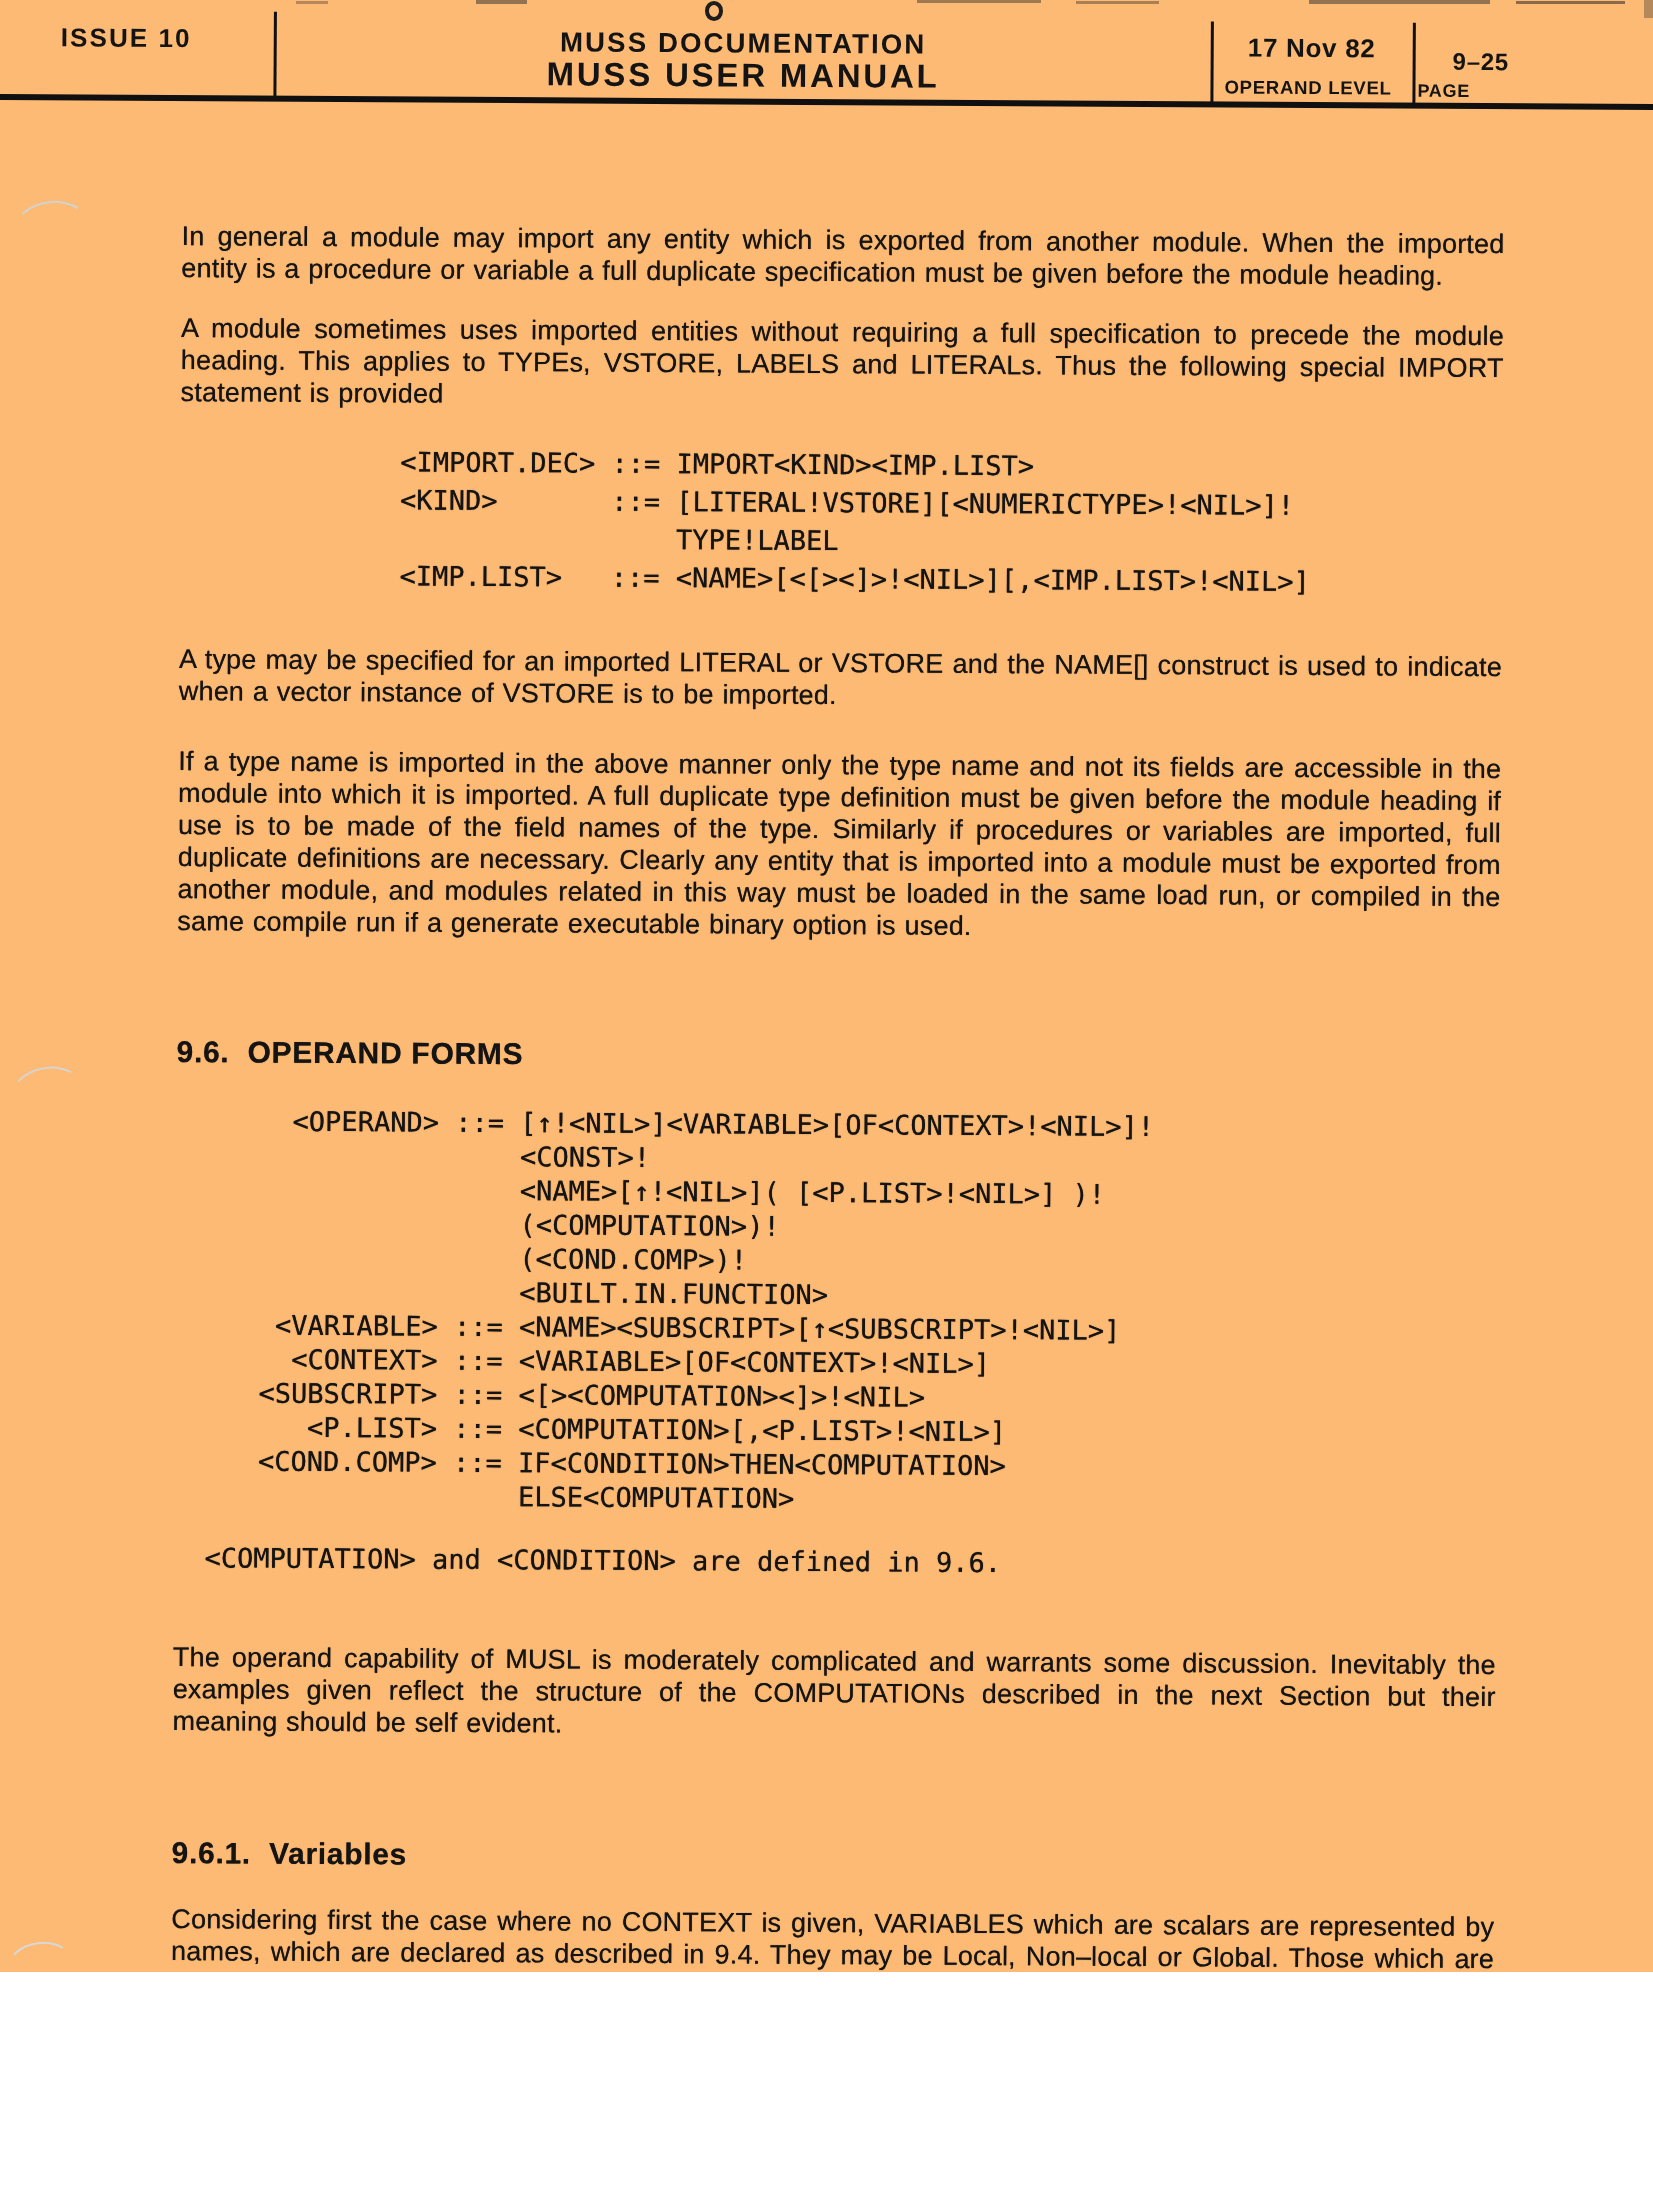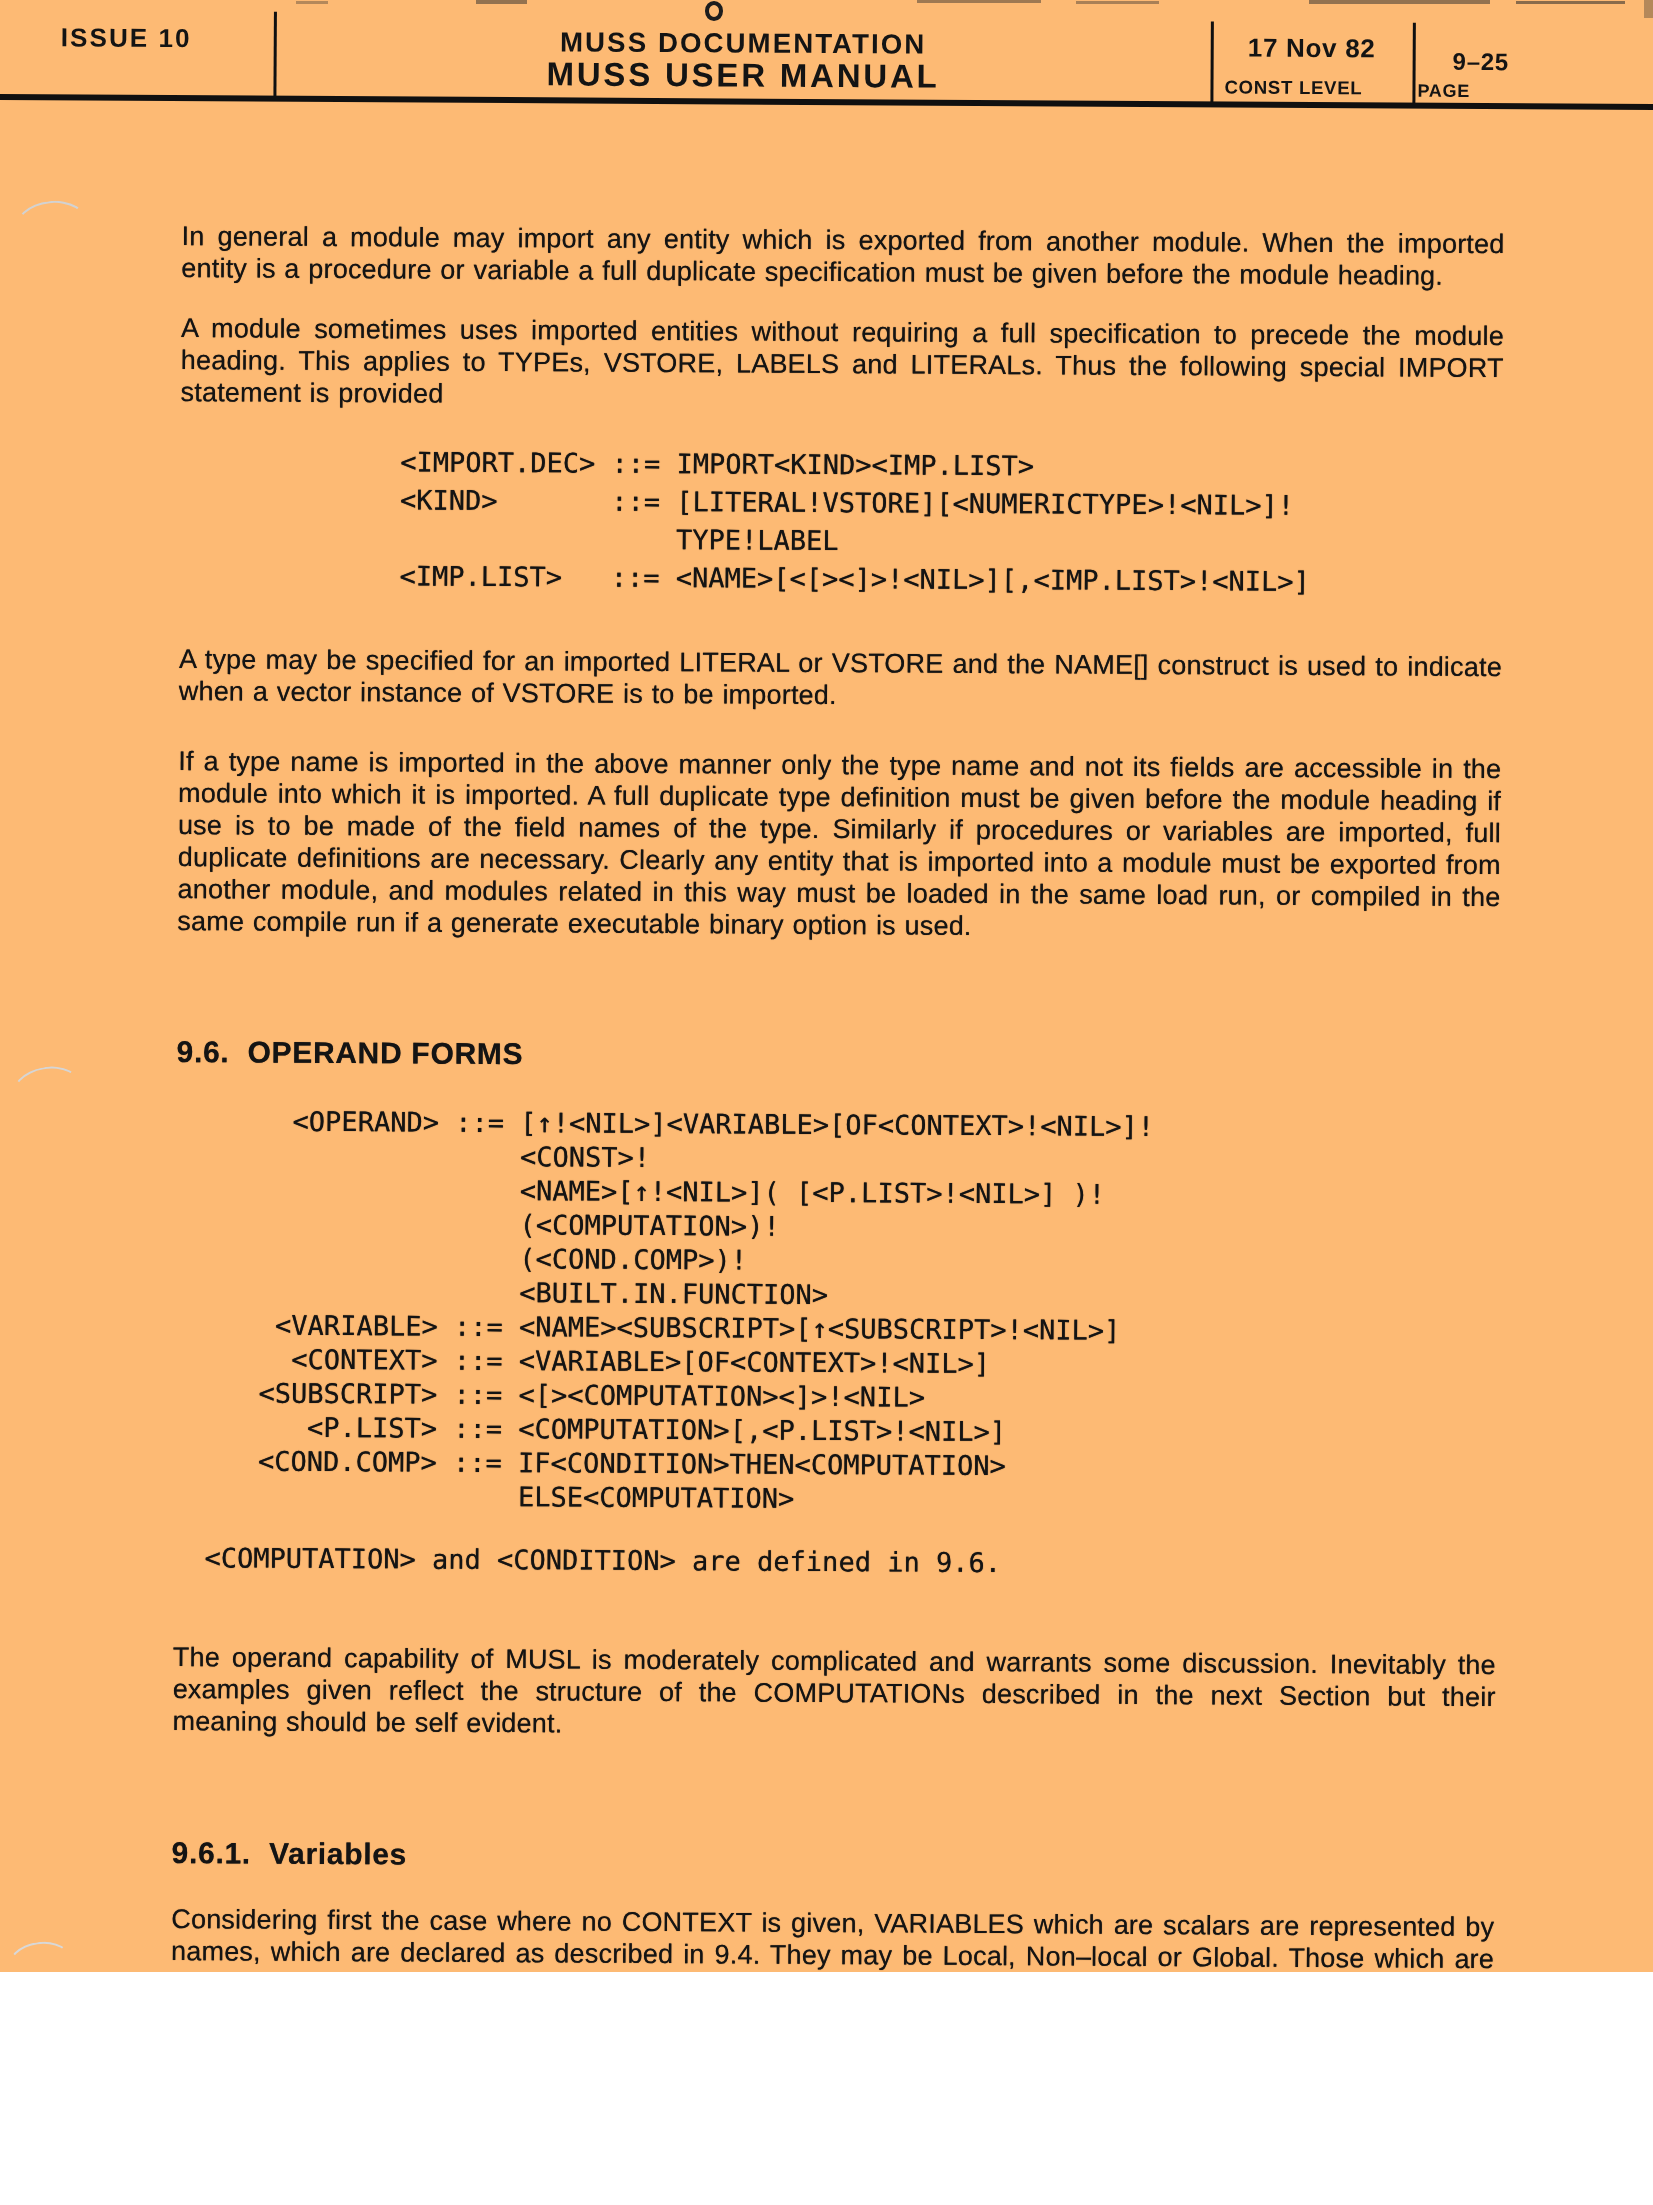--- a/index.html
+++ b/index.html
@@ -82,21 +82,21 @@
 </head>
 <body>
 
 <div class="page">
   <div class="tilt">
 
     <div class="issue">ISSUE 10</div>
     <div class="title1">MUSS DOCUMENTATION</div>
     <div class="title2">MUSS USER MANUAL</div>
     <div class="upd-date">17 Nov 82</div>
-    <div class="upd-label">CONST LEVEL</div>
+    <div class="upd-label">OPERAND LEVEL</div>
     <div class="page-num">9–25</div>
     <div class="page-label">PAGE</div>
     <div class="vline v1"></div>
     <div class="vline v2"></div>
     <div class="vline v3"></div>
     <div class="hdr-rule"></div>
 
     <p class="para p1">In general a module may import any entity which is exported from another module. When the imported entity is a procedure or variable a full duplicate specification must be given before the module heading.</p>
     <p class="para p2">A module sometimes uses imported entities without requiring a full specification to precede the module heading. This applies to TYPEs, VSTORE, LABELS and LITERALs. Thus the following special IMPORT statement is provided</p>
 

